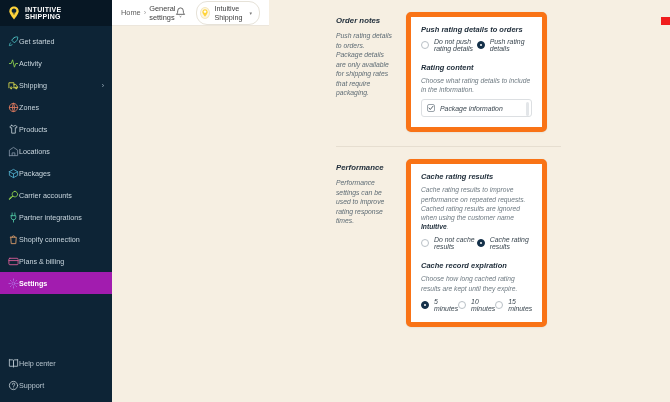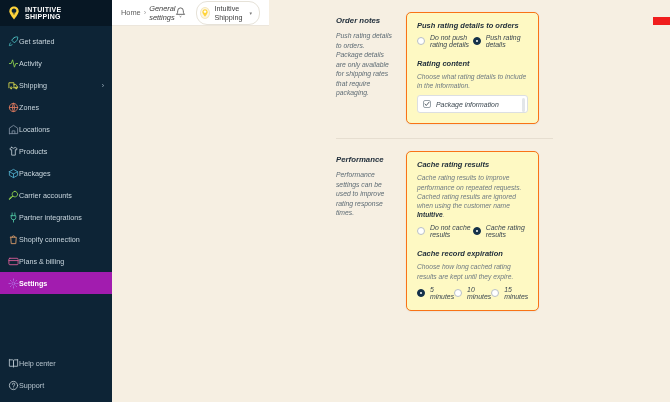--- a/index.html
+++ b/index.html
@@ -51,21 +51,21 @@
   .main { flex: 1; height: 402px; display: flex; flex-direction: row; background: #f6efe2; }
   .topbar {
     height: 26px; background: #ffffff;
     display: flex; align-items: center;
     padding: 0 9px;
     border-bottom: 1px solid #ece6dc;
     flex: 0 0 26px;
   }
   .crumb { font-size: 7.4px; color: #5c5c5c; display: flex; align-items: center; gap: 3px; }
   .crumb .sep { color: #9a9a9a; }
-  .crumb .cur { color: #3d3d3d; font-style: italic; }
+  .crumb .cur { color: #3d3d3d; }
   .top-right { margin-left: auto; display: flex; align-items: center; gap: 10px; }
   .bell { width: 12px; height: 12px; display:flex; align-items:center; justify-content:center; cursor:pointer; }
   .user-chip {
     display: flex; align-items: center; gap: 4px;
     border: 1px solid #e6e2d8; border-radius: 11px;
     padding: 2px 7px 2px 3px; cursor: pointer; background:#fff;
   }
   .user-av {
     width: 12px; height: 12px; border-radius: 50%;
     background: #fdf6e2; border: 1px solid #f3e5bb;
@@ -76,23 +76,23 @@
 
   .content { flex: 1; overflow: hidden; padding: 0 9px; position: relative; }
 
   .section { display: flex; padding: 12px 0 0 0; font-style: italic; }
   .sec-left { width: 128px; flex: 0 0 128px; padding: 4px 14px 0 58px; }
   .sec-title { font-size: 7.8px; font-weight: bold; color: #1d2b38; margin-bottom: 6px; }
   .sec-desc { font-size: 6.8px; color: #5d6b74; line-height: 9.5px; }
 
   .card {
     flex: 1;
-    background: #fef9c3;
+    background: #ffffff;
     border-radius: 5px;
-    border: 1px solid #f97316;
+    border: 5px solid #f97316;
     box-shadow: 0 0 1px rgba(0,0,0,.10), 0 1px 2px rgba(0,0,0,.04);
     padding: 8px 10px 10px 10px;
     margin-right: 72px;
   }
   .blk + .blk { margin-top: 11px; }
   .blk-title { font-size: 7.5px; font-weight: bold; color: #1d2b38; margin-bottom: 4px; }
   .blk-desc { font-size: 6.7px; color: #6e7a82; line-height: 9.2px; margin-bottom: 5px; }
   .blk-desc b { color: #1d2b38; font-weight: bold; }
 
   .opts { display: flex; }
@@ -192,32 +192,32 @@
             <svg viewBox="0 0 24 24" width="11" height="11">
               <circle cx="12" cy="12" r="9" fill="none" stroke="#e07a5f" stroke-width="1.9" stroke-linecap="round" stroke-linejoin="round"></circle>
               <path d="M3 12h18M12 3c3 3 3 15 0 18-3-3-3-15 0-18z" fill="none" stroke="#e07a5f" stroke-width="1.9" stroke-linecap="round" stroke-linejoin="round"></path>
             </svg>
           </span>
           <span>Zones</span>
         </div>
         <div class="nav-item">
           <span class="ic">
             <svg viewBox="0 0 24 24" width="11" height="11">
+              <path d="M8 3L4 6l2 3 2-1v12h8V8l2 1 2-3-4-3-4 2-4-2z" fill="none" stroke="#b8c4cc" stroke-width="1.9" stroke-linecap="round" stroke-linejoin="round"></path>
+            </svg>
+          </span>
+          <span>Products</span>
+        </div>
+        <div class="nav-item">
+          <span class="ic">
+            <svg viewBox="0 0 24 24" width="11" height="11">
               <path d="M3 21V9l9-6 9 6v12H3zM9 21v-6h6v6" fill="none" stroke="#7f8fa0" stroke-width="1.9" stroke-linecap="round" stroke-linejoin="round"></path>
             </svg>
           </span>
           <span>Locations</span>
-        </div>
-        <div class="nav-item">
-          <span class="ic">
-            <svg viewBox="0 0 24 24" width="11" height="11">
-              <path d="M8 3L4 6l2 3 2-1v12h8V8l2 1 2-3-4-3-4 2-4-2z" fill="none" stroke="#b8c4cc" stroke-width="1.9" stroke-linecap="round" stroke-linejoin="round"></path>
-            </svg>
-          </span>
-          <span>Products</span>
         </div>
         <div class="nav-item">
           <span class="ic">
             <svg viewBox="0 0 24 24" width="11" height="11">
               <path d="M3 8l9-5 9 5v8l-9 5-9-5V8zM3 8l9 5 9-5M12 13v8" fill="none" stroke="#4fa8c7" stroke-width="1.9" stroke-linecap="round" stroke-linejoin="round"></path>
             </svg>
           </span>
           <span>Packages</span>
         </div>
         <div class="nav-item">

